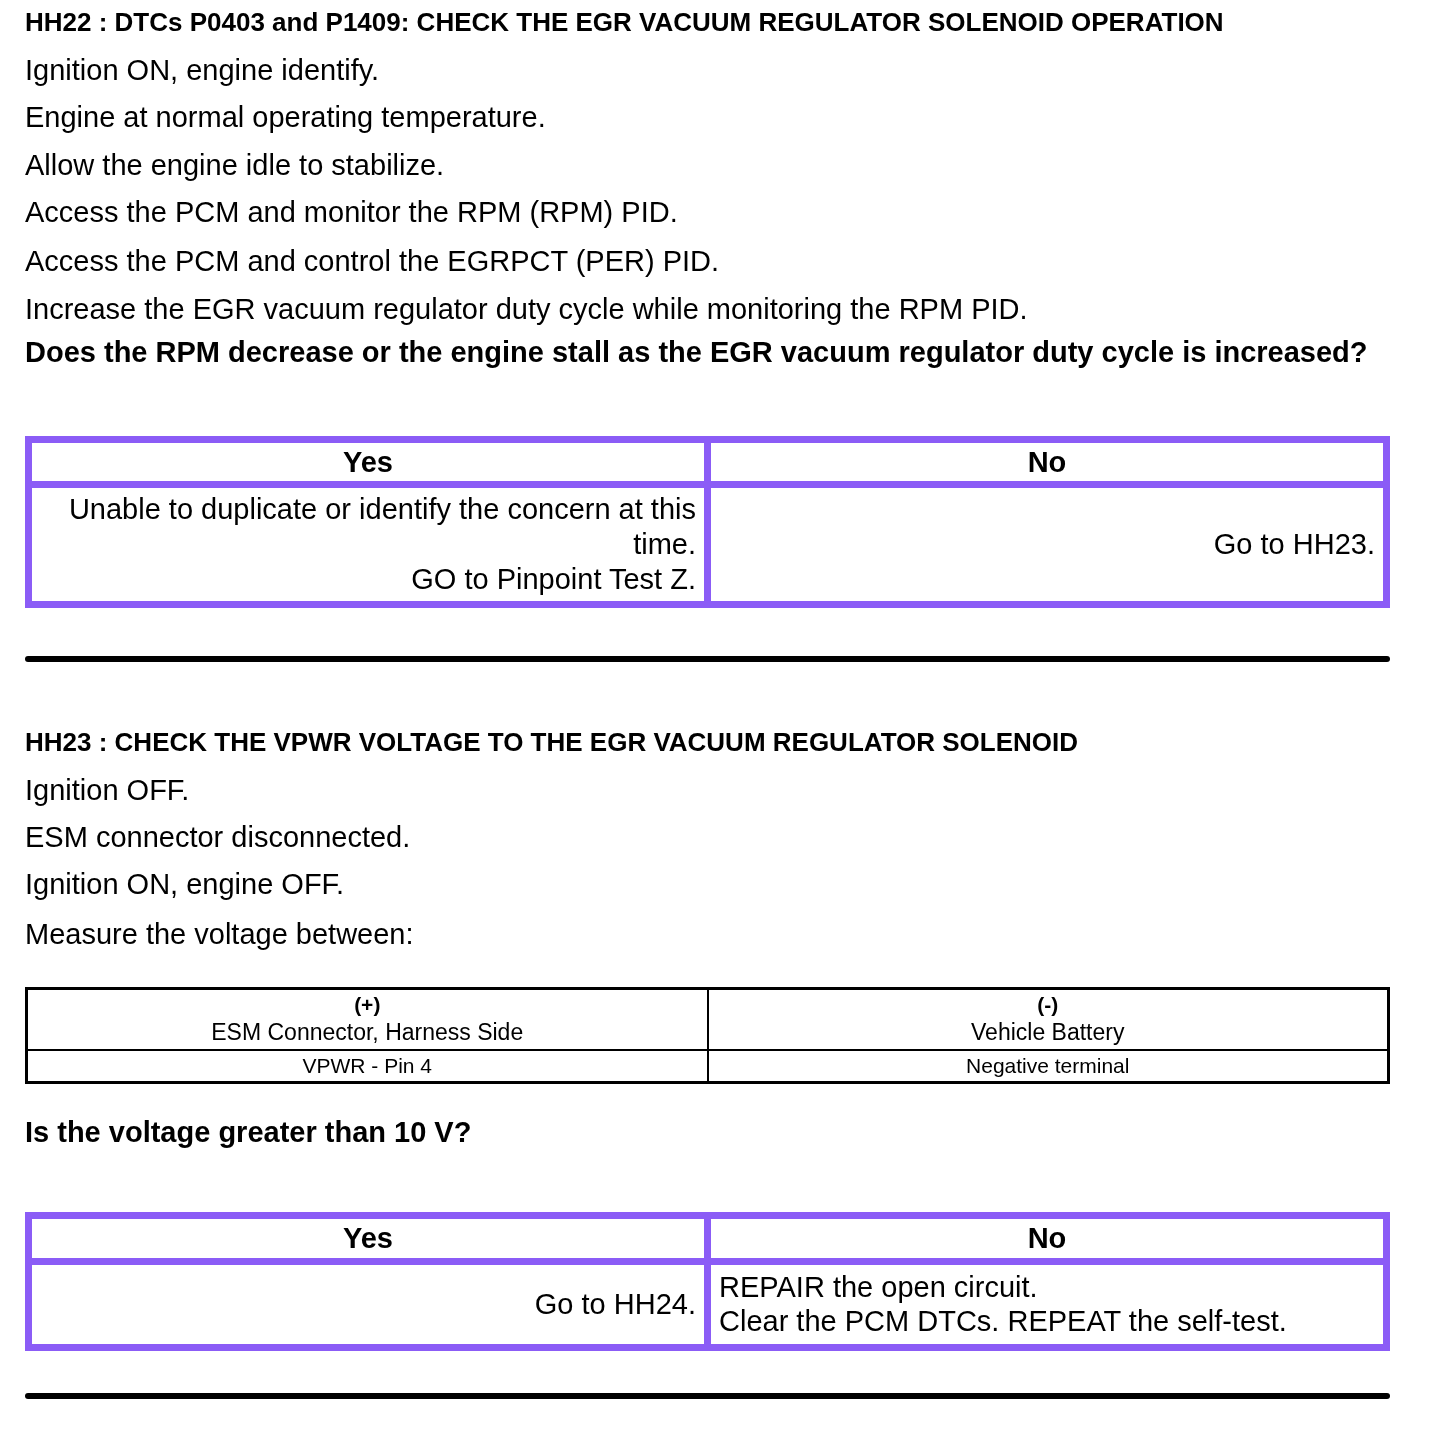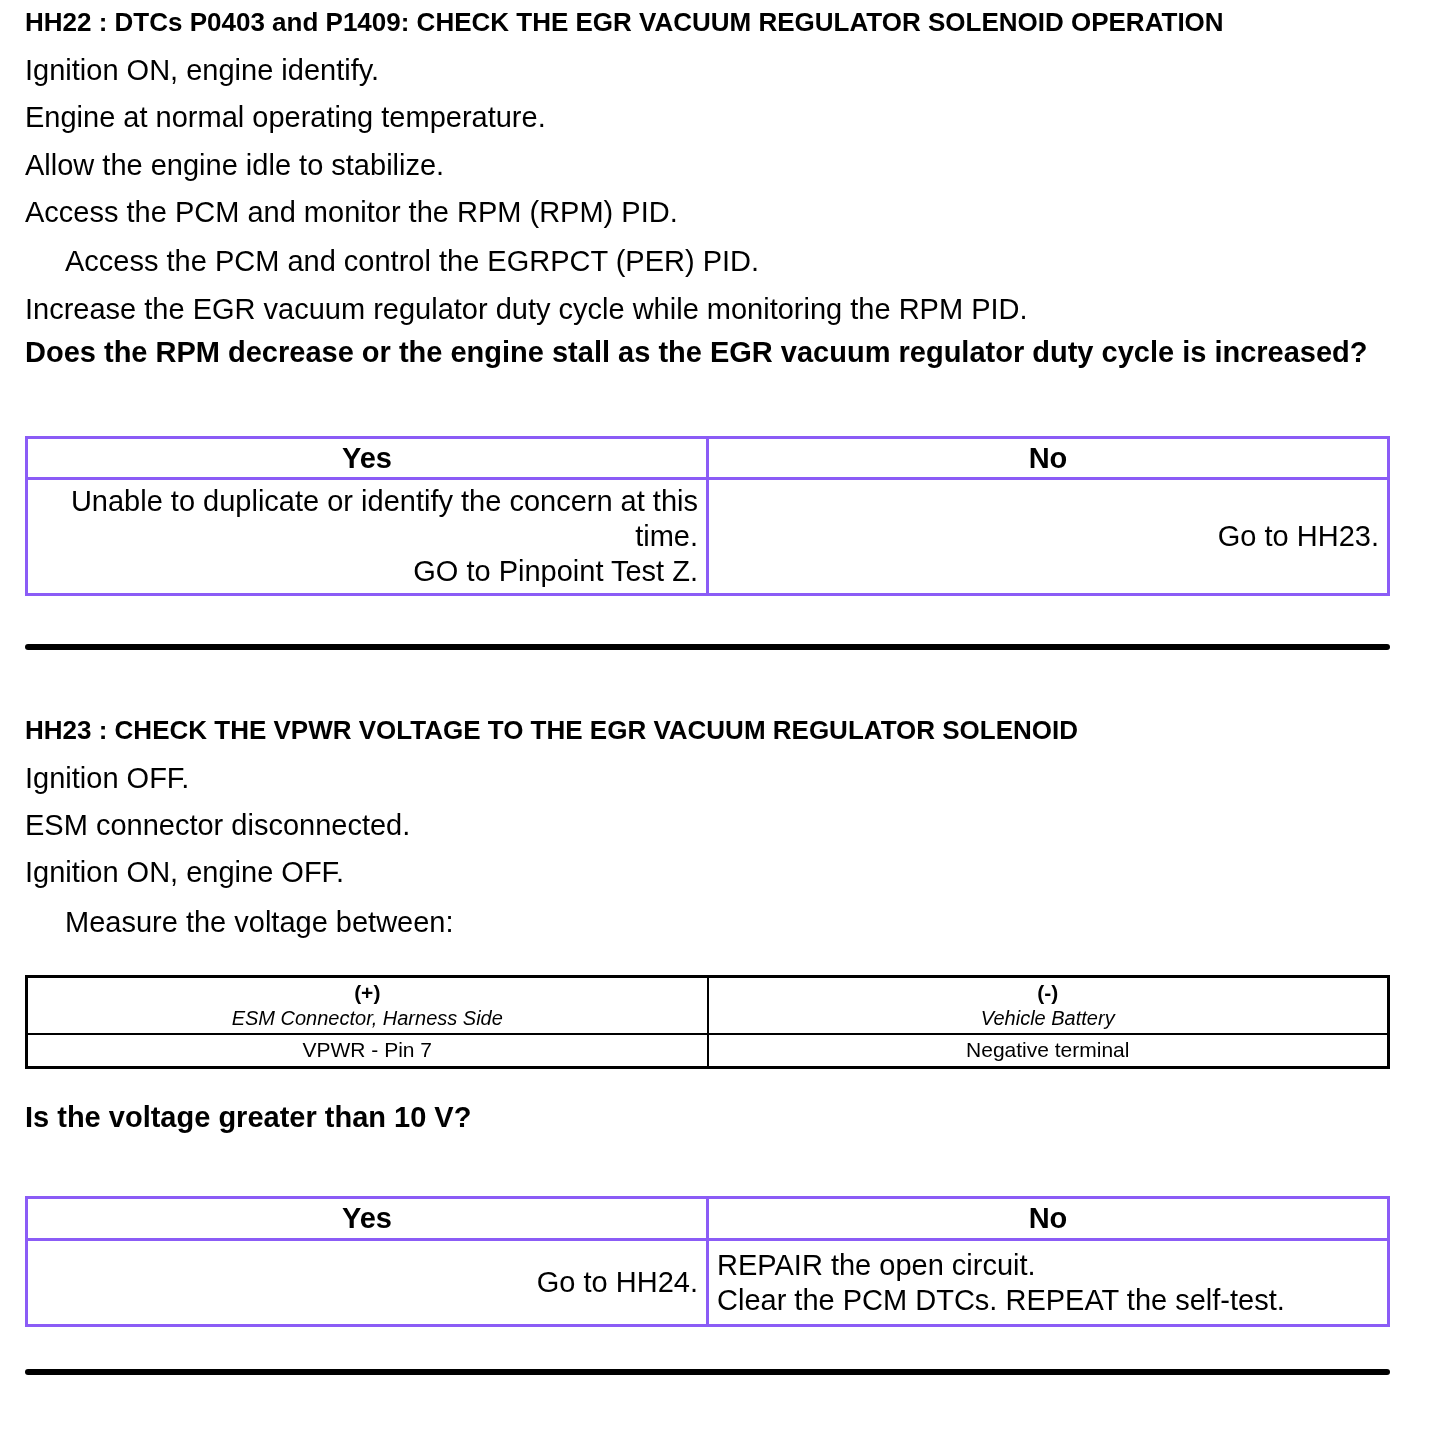--- a/index.html
+++ b/index.html
@@ -19,37 +19,37 @@
     line-height: 1.15;
     margin-bottom: 16px;
   }
   .step-heading.second { margin-top: 66px; }
 
   .step-line {
     font-size: 29px;
     line-height: 1.15;
     margin-bottom: 14px;
   }
-  .step-line.extra-gap { margin-top: 16px; margin-left: 40px; }
+  .step-line.extra-gap { margin-top: 16px; }
   .step-line.last { margin-bottom: 8px; }
 
   .question {
     font-size: 29px;
     font-weight: bold;
     line-height: 1.3;
   }
   .question.q2 { margin-top: 30px; }
 
   table {
     width: 100%;
     border-collapse: collapse;
     table-layout: fixed;
     border: 3px solid #000;
   }
-  th, td { border: 3px solid #8b5cf6; }
+  th, td { border: 7px solid #8b5cf6; }
 
   .decision-table { margin-top: 64px; }
   .decision-table th {
     font-size: 29px;
     font-weight: bold;
     text-align: center;
     padding: 2px 4px;
     line-height: 1.2;
   }
   .decision-table td {
@@ -71,21 +71,21 @@
     text-align: center;
     padding: 2px 4px;
   }
   .measurement-table td {
     font-size: 21px;
     text-align: center;
     padding: 2px 4px;
     line-height: 1.25;
   }
   .lead-sign { font-size: 21px; font-weight: bold; line-height: 1.25; }
-  .lead-label { font-size: 20px; font-weight: normal; line-height: 1.25; font-style: italic; }
+  .lead-label { font-size: 23px; font-weight: normal; line-height: 1.25; }
 
   .cell-line { display: block; }
 
   hr.section-divider {
     border: none;
     border-top: 6px solid #000;
     margin-top: 48px;
   }
   hr.section-divider.bottom { margin-top: 42px; }
 </style>
@@ -143,21 +143,21 @@
             <span class="cell-line lead-label">ESM Connector, Harness Side</span>
           </th>
           <th>
             <span class="cell-line lead-sign">(-)</span>
             <span class="cell-line lead-label">Vehicle Battery</span>
           </th>
         </tr>
       </thead>
       <tbody>
         <tr>
-          <td>VPWR - Pin 7</td>
+          <td>VPWR - Pin 4</td>
           <td>Negative terminal</td>
         </tr>
       </tbody>
     </table>
 
     <p class="question q2">Is the voltage greater than 10 V?</p>
 
     <table class="decision-table t2">
       <thead>
         <tr>

